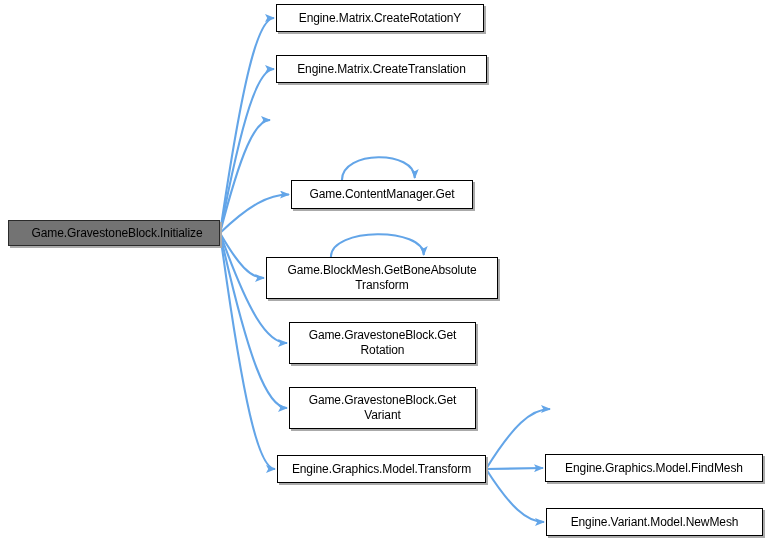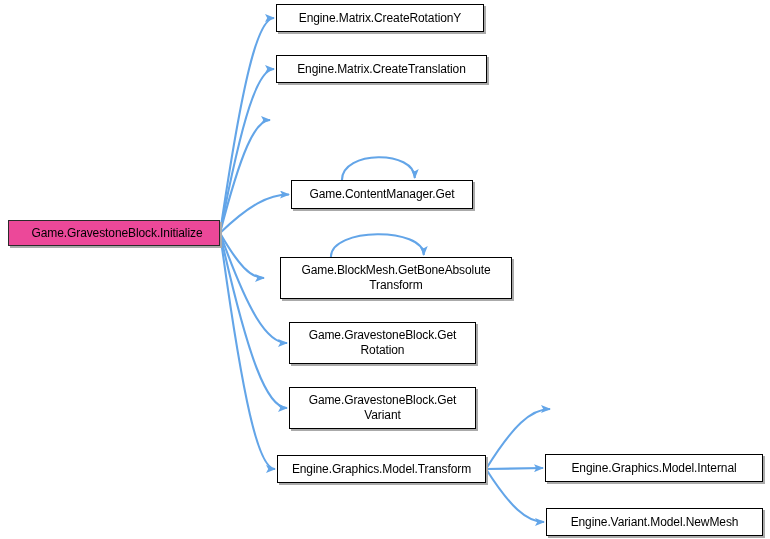--- a/index.html
+++ b/index.html
@@ -34,21 +34,21 @@
     justify-content: center;
     text-align: center;
     color: #000000;
     font-size: 12px;
     line-height: 15px;
     letter-spacing: -0.1px;
     padding: 0 4px;
     z-index: 3;
   }
   .gnode.root-node {
-    background: #ec4899;
+    background: #737373;
     border: 1px solid #2b2b2b;
     padding-left: 10px;
   }
   .gnode .nlabel {
     display: block;
     white-space: pre-line;
     width: 100%;
   }
 </style>
 </head>
@@ -90,41 +90,41 @@
 
   <div class="gnode" style="left: 276px; top: 55px; width: 211px; height: 28px; text-align: center;">
     <span class="nlabel">Engine.Matrix.CreateTranslation</span>
   </div>
 
 
   <div class="gnode" style="left: 291px; top: 180px; width: 182px; height: 29px;">
     <span class="nlabel">Game.ContentManager.Get</span>
   </div>
 
-  <div class="gnode" style="left: 266px; top: 257px; width: 232px; height: 42px; margin-left: 14px;">
+  <div class="gnode" style="left: 266px; top: 257px; width: 232px; height: 42px;">
     <span class="nlabel">Game.BlockMesh.GetBoneAbsolute
 Transform</span>
   </div>
 
   <div class="gnode" style="left: 289px; top: 322px; width: 187px; height: 42px;">
     <span class="nlabel">Game.GravestoneBlock.Get
 Rotation</span>
   </div>
 
   <div class="gnode" style="left: 289px; top: 387px; width: 187px; height: 42px;">
     <span class="nlabel">Game.GravestoneBlock.Get
 Variant</span>
   </div>
 
   <div class="gnode" style="left: 277px; top: 455px; width: 209px; height: 28px;">
     <span class="nlabel">Engine.Graphics.Model.Transform</span>
   </div>
 
 
   <div class="gnode" style="left: 545px; top: 454px; width: 218px; height: 28px;">
-    <span class="nlabel">Engine.Graphics.Model.Internal</span>
+    <span class="nlabel">Engine.Graphics.Model.FindMesh</span>
   </div>
 
   <div class="gnode" style="left: 546px; top: 508px; width: 217px; height: 28px;">
     <span class="nlabel">Engine.Variant.Model.NewMesh</span>
   </div>
 
 </div>
 
 </body></html>

